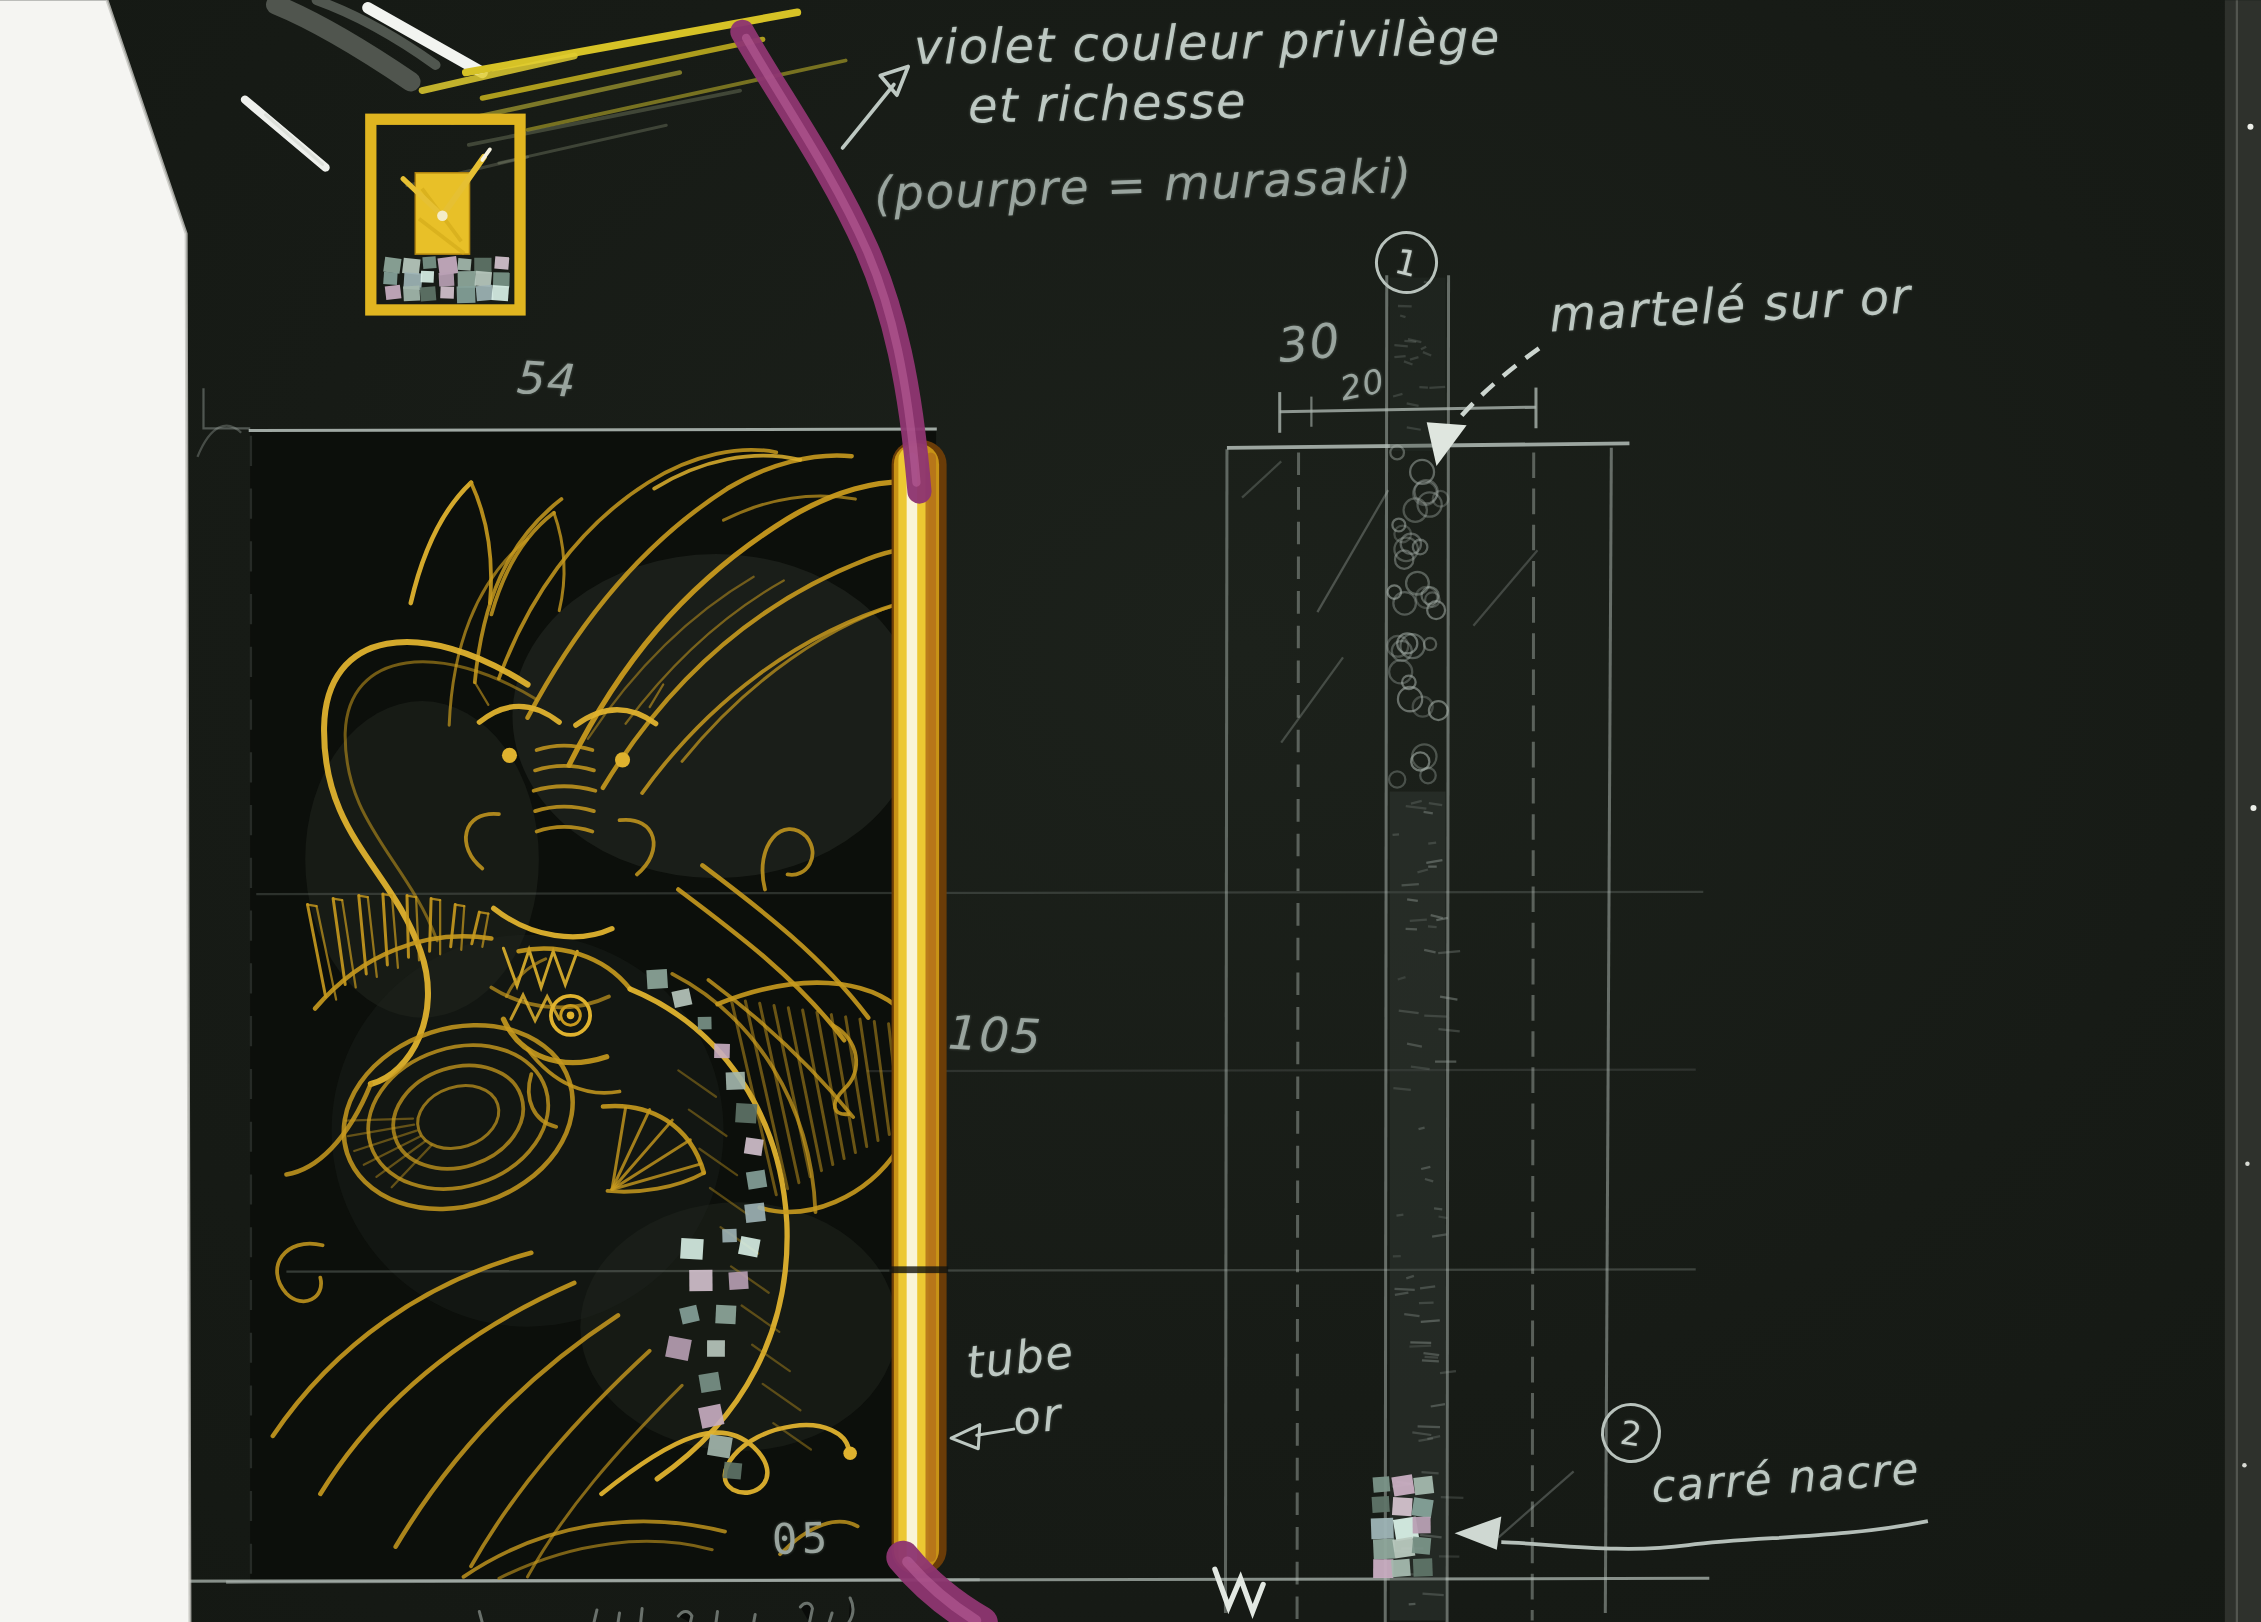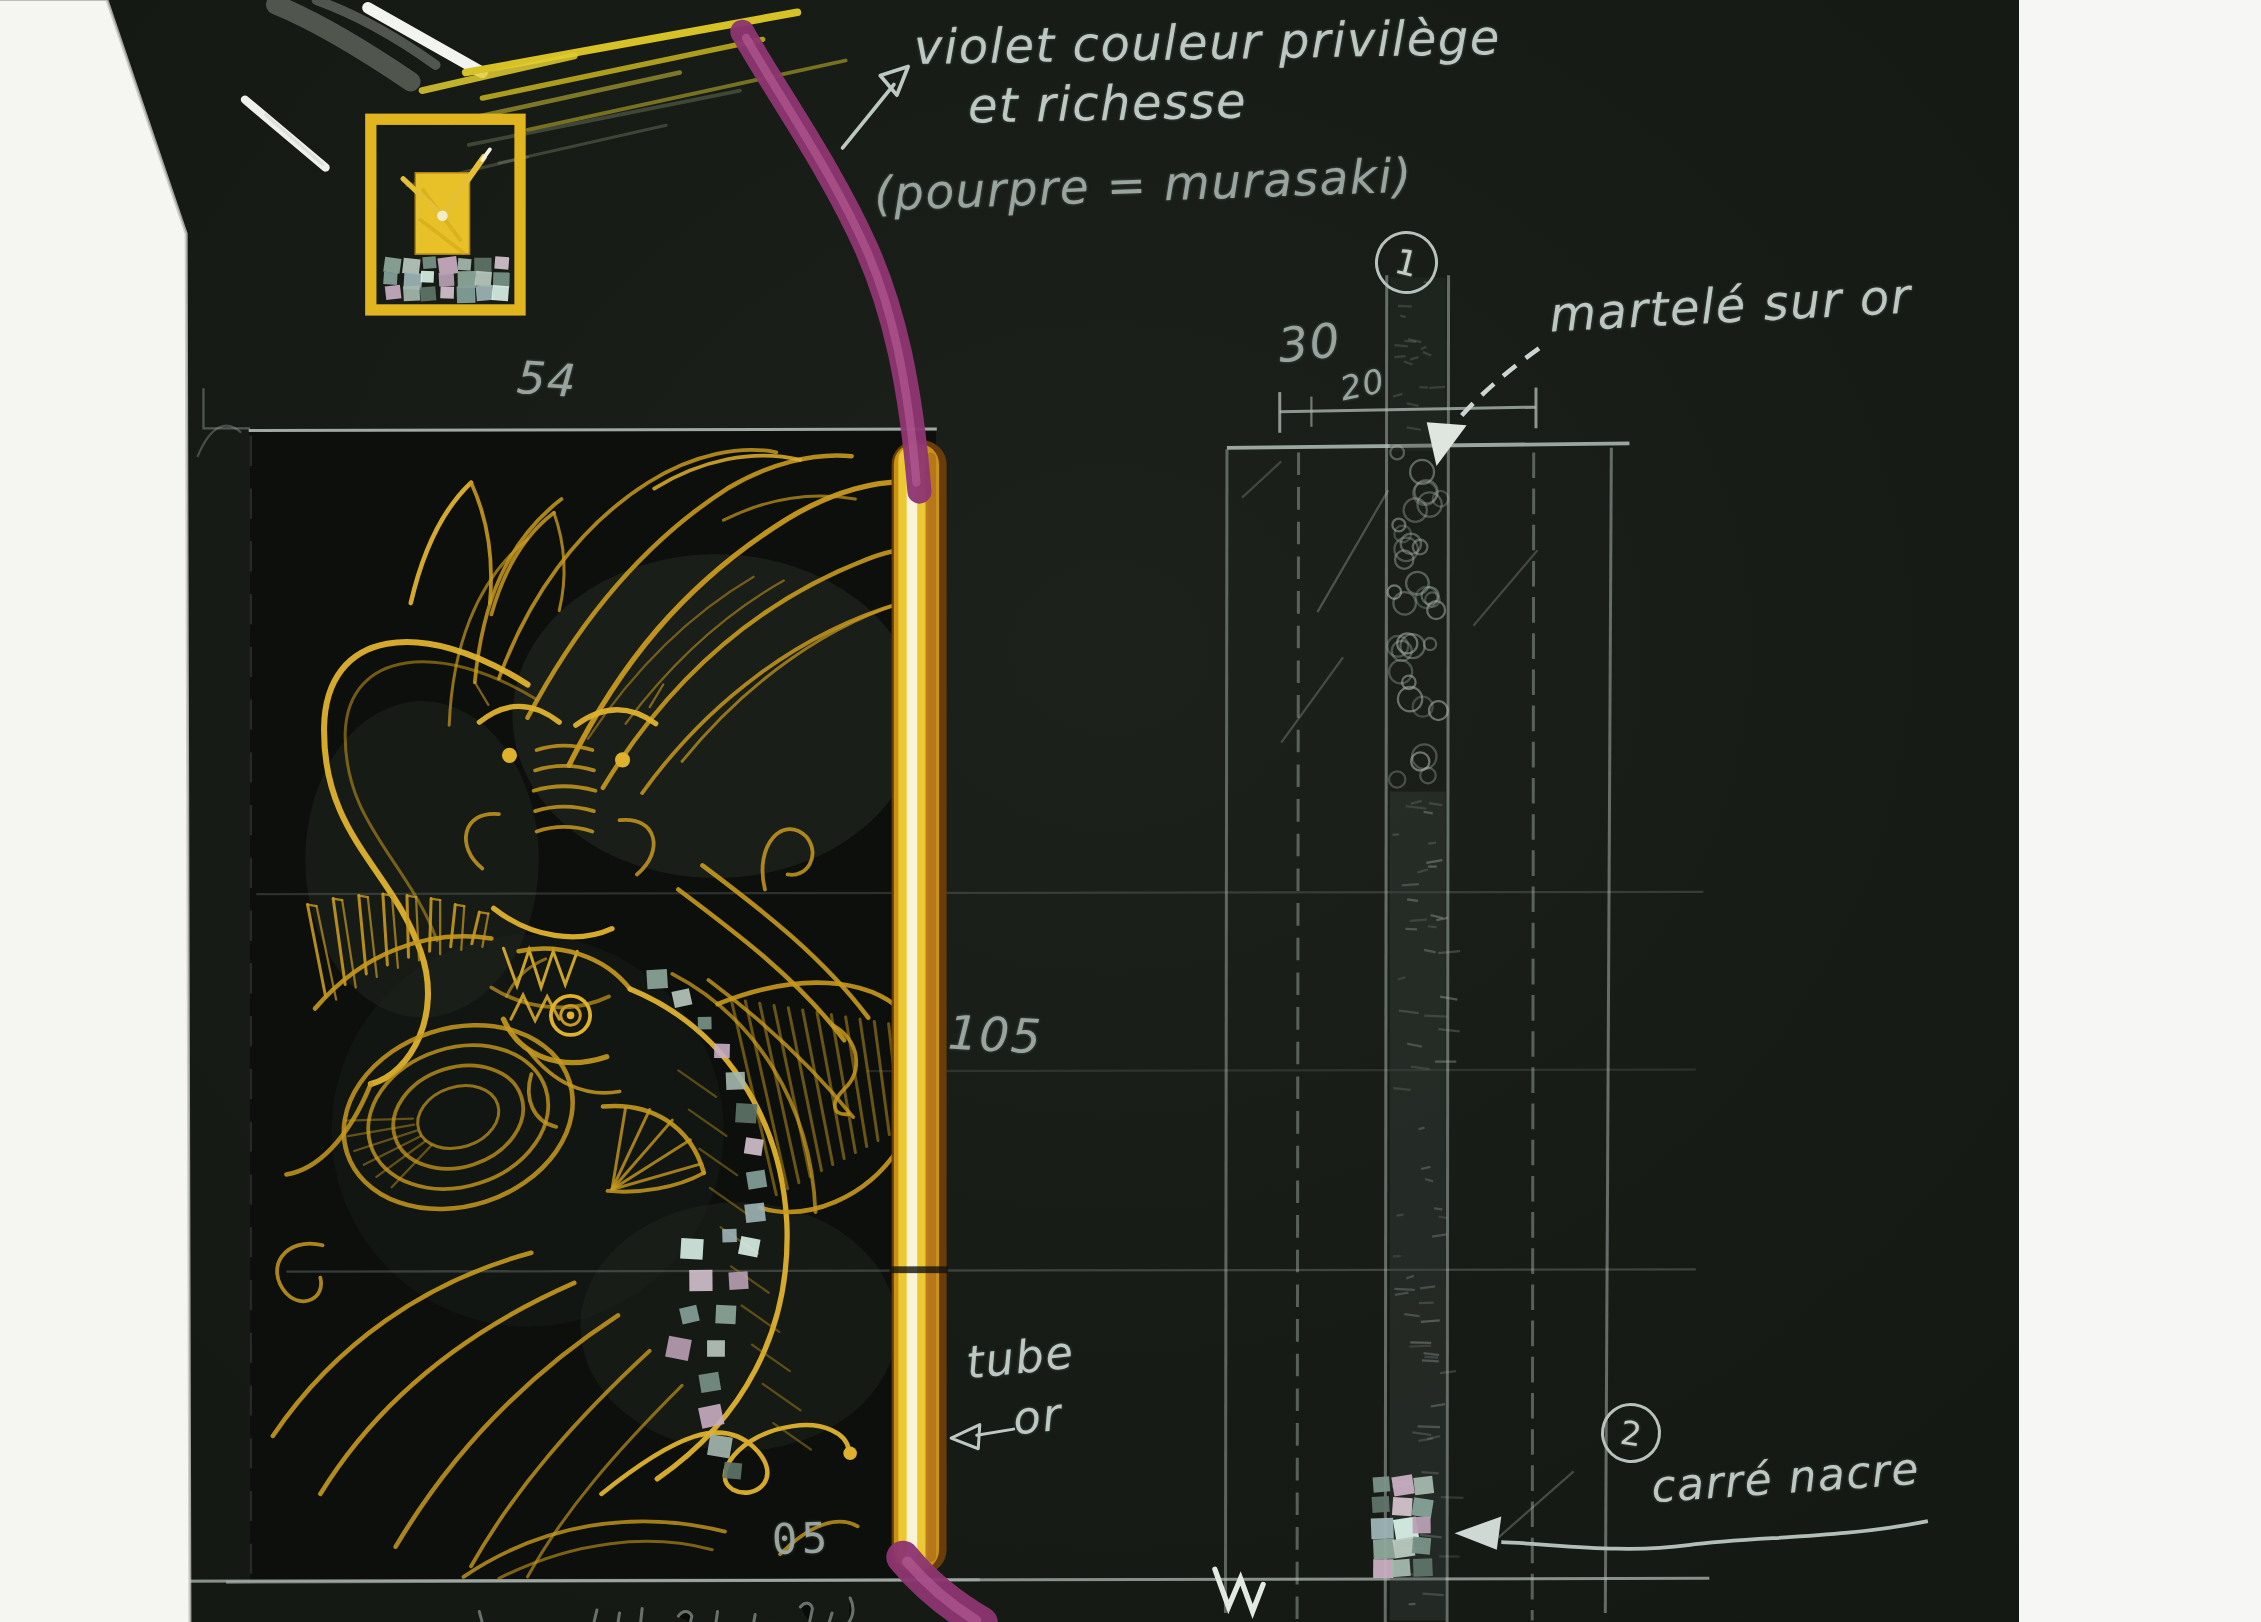--- a/index.html
+++ b/index.html
@@ -1,16 +1,16 @@
 <!DOCTYPE html>
 <html style="font-size:12px"><head>
 <meta charset="utf-8">
 <style>
   html,body{margin:0;padding:0;background:#f6f6f4;}
-  .canvas{position:relative;width:2019px;height:1623px;overflow:hidden;
+  .canvas{position:relative;width:2261px;height:1623px;overflow:hidden;
           background:radial-gradient(ellipse at 55% 40%, #1c211b 0%, #171b16 55%, #141813 100%);
           font-family:"DejaVu Sans", sans-serif;}
   svg{position:absolute;left:0;top:0;}
   .note{position:absolute;color:#bdc8c2;font-style:italic;letter-spacing:1.5px;white-space:nowrap;
         text-shadow:0 0 3px rgba(190,205,195,.35);}
   .note.dim{color:#99a49e;}
   .callout{position:absolute;border:3.8px solid #b8c2bc;border-radius:50%;
            color:#c3cdc7;display:flex;align-items:center;justify-content:center;
            text-shadow:0 0 3px rgba(190,205,195,.4);}
   .sq{font-family:"DejaVu Sans Mono", monospace;font-style:normal;letter-spacing:4.5px;}

